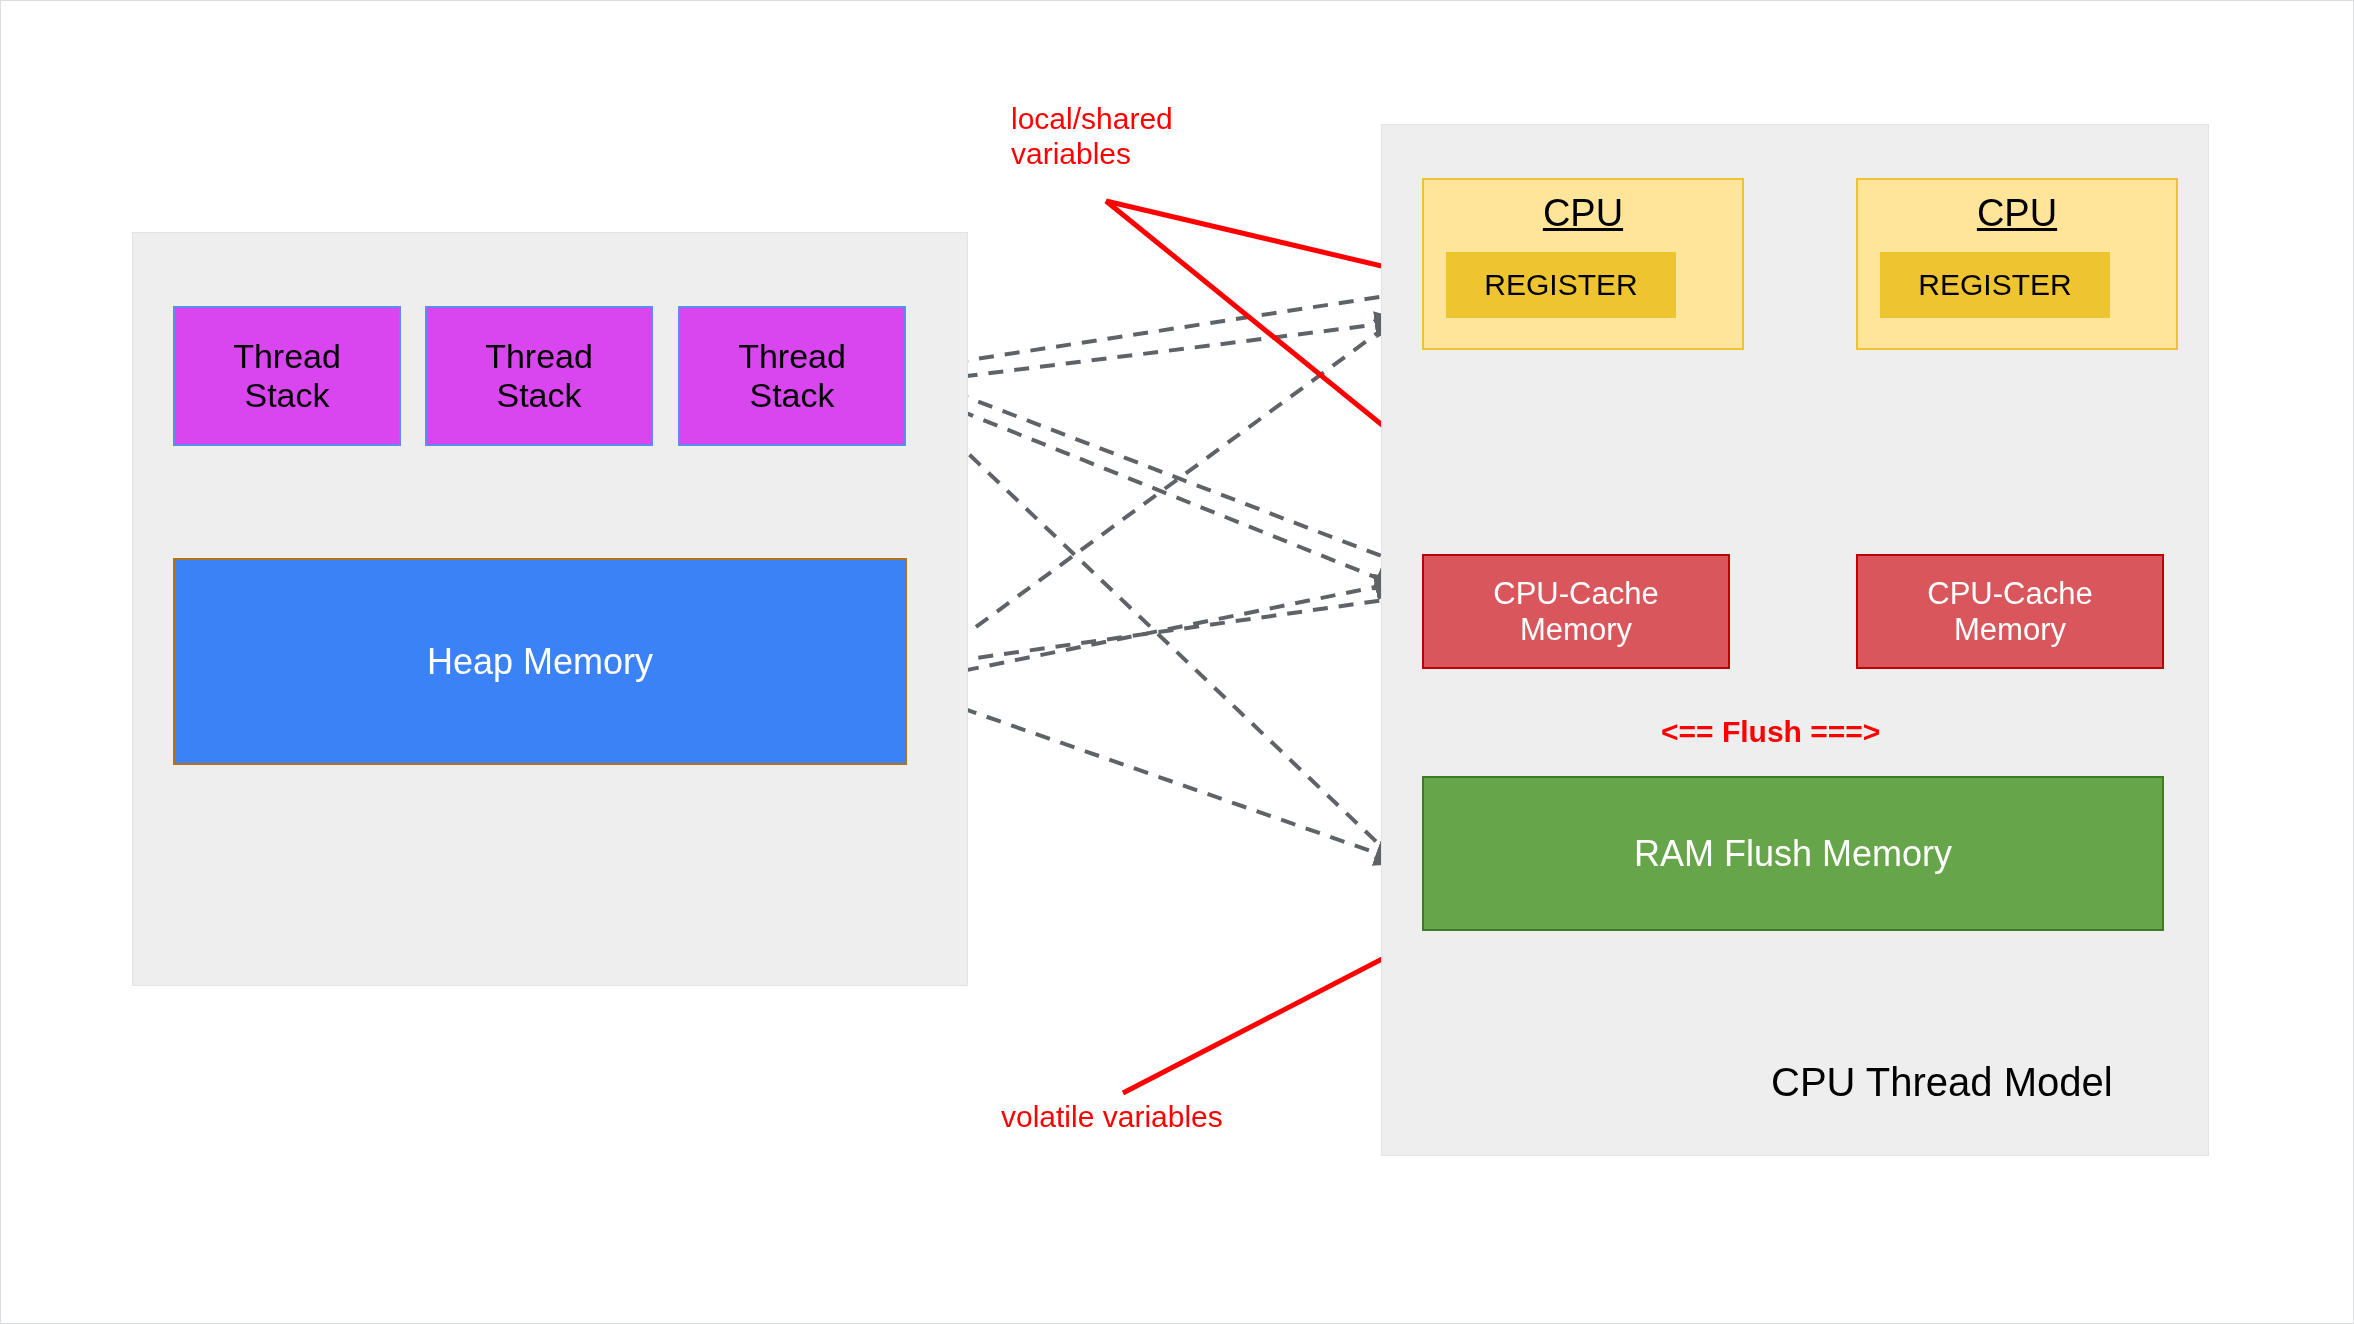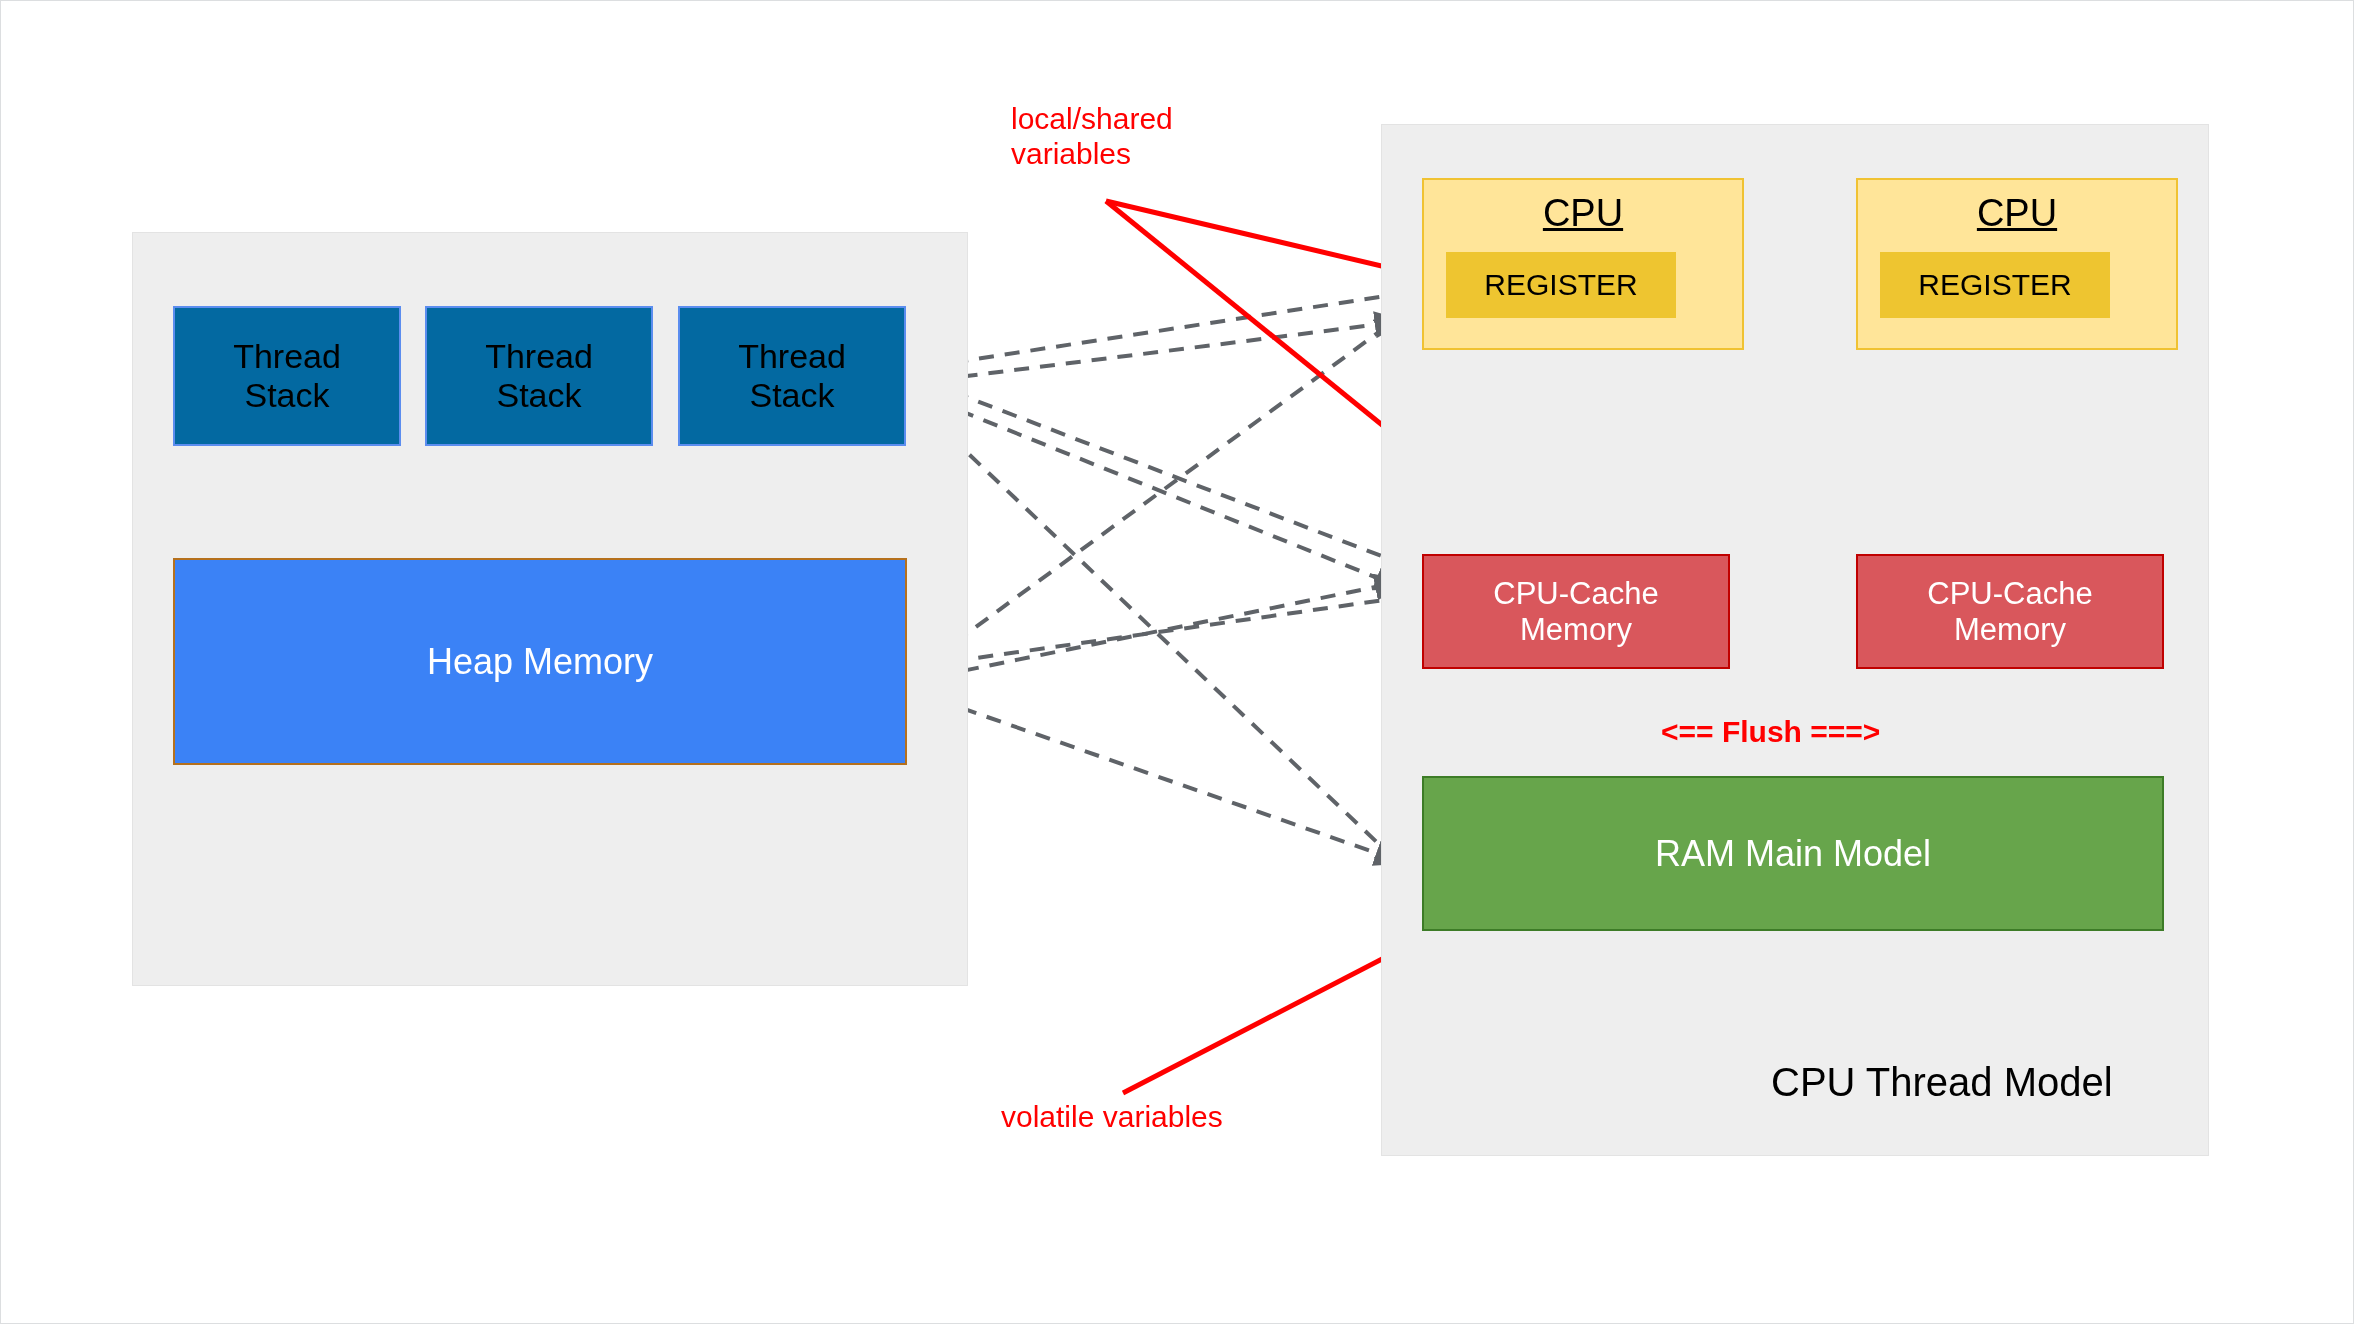--- a/index.html
+++ b/index.html
@@ -43,21 +43,21 @@
     position: absolute;
     box-sizing: border-box;
     display: flex;
     align-items: center;
     justify-content: center;
     text-align: center;
     line-height: 1.15;
   }
 
   .thread-stack {
-    background: #0369a1;
+    background: #d946ef;
     border: 2px solid #5b8def;
     color: #000000;
     font-size: 34px;
     width: 228px;
     height: 140px;
     top: 305px;
   }
   #thread-stack-1 { left: 172px; }
   #thread-stack-2 { left: 424px; }
   #thread-stack-3 { left: 677px; }
@@ -247,21 +247,21 @@
   <div class="box cpu-box" id="cpu-box-2">
     <span class="cpu-label">CPU</span>
     <span class="register-box">REGISTER</span>
   </div>
 
   <div class="box cache-box" id="cache-box-1" style="white-space: pre-line;">CPU-Cache
 Memory</div>
   <div class="box cache-box" id="cache-box-2" style="white-space: pre-line;">CPU-Cache
 Memory</div>
 
-  <div class="box" id="ram-box">RAM Main Model</div>
+  <div class="box" id="ram-box">RAM Flush Memory</div>
 
   <div id="label-flush">&lt;== Flush ===&gt;</div>
 
   <div class="panel-title" id="cpu-title">CPU Thread Model</div>
 
   <div class="red-label" id="label-local-shared">local/shared
 variables</div>
   <div class="red-label" id="label-volatile">volatile variables</div>
 
 </div>

